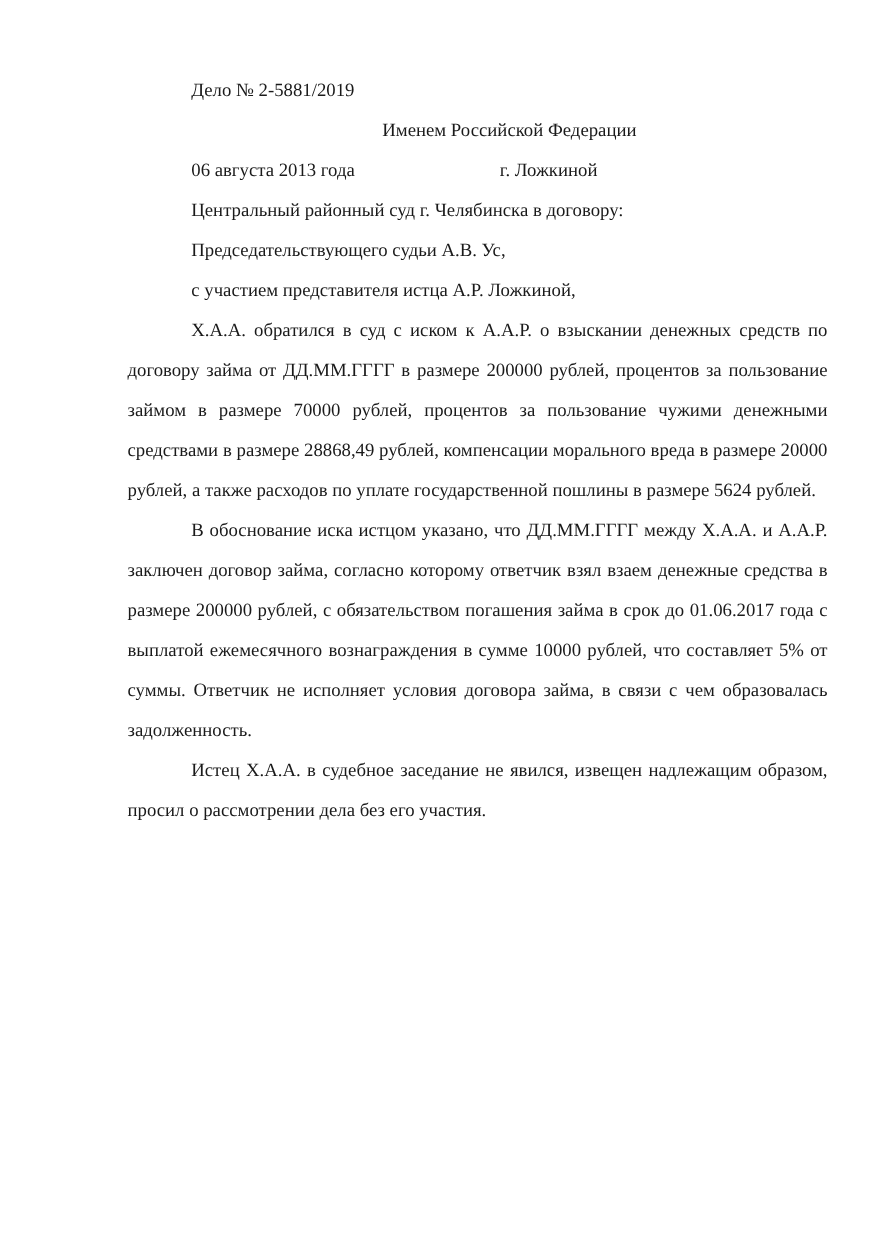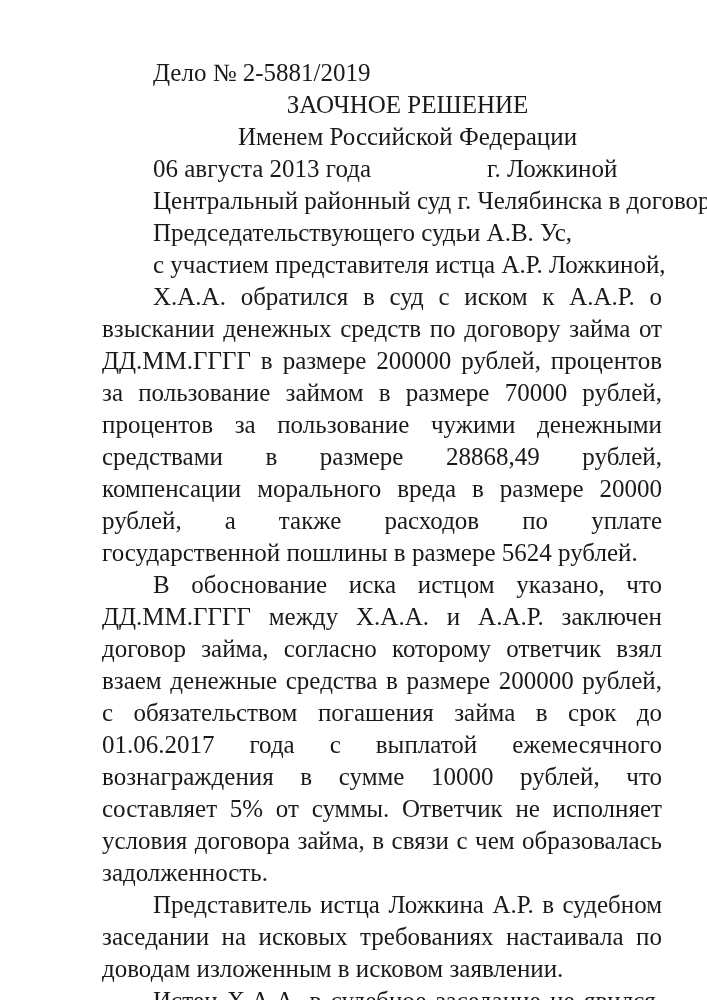--- a/index.html
+++ b/index.html
@@ -8,21 +8,21 @@
     background: #ffffff;
   }
   .page {
     position: relative;
     width: 707px;
     height: 1000px;
     box-sizing: border-box;
     background: #ffffff;
     color: #1a1a1a;
     font-family: "Liberation Serif", "DejaVu Serif", serif;
-    font-size: 25px;
+    font-size: 15px;
     line-height: 32px;
     padding: 57px 45px 0 102px;
     overflow: hidden;
   }
   .line {
     text-indent: 51px;
     white-space: nowrap;
   }
   .center {
     text-align: center;
@@ -35,23 +35,21 @@
   .date-gap {
     display: inline-block;
     width: 116px;
   }
 </style>
 </head>
 <body>
 
 <div class="page">
   <div class="line">Дело № 2-5881/2019</div>
-  <div class="center">ЗАОЧНОЕ РЕШЕНИЕ</div>
   <div class="center">Именем Российской Федерации</div>
   <div class="line"><span>06 августа 2013 года</span><span class="date-gap"></span><span>г. Ложкиной</span></div>
   <div class="line">Центральный районный суд г. Челябинска в договору:</div>
   <div class="line">Председательствующего судьи А.В. Ус,</div>
   <div class="line">с участием представителя истца А.Р. Ложкиной,</div>
   <div class="para">Х.А.А. обратился в суд с иском к А.А.Р. о взыскании денежных средств по договору займа от ДД.ММ.ГГГГ в размере 200000 рублей, процентов за пользование займом в размере 70000 рублей, процентов за пользование чужими денежными средствами в размере 28868,49 рублей, компенсации морального вреда в размере 20000 рублей, а также расходов по уплате государственной пошлины в размере 5624 рублей.</div>
   <div class="para">В обоснование иска истцом указано, что ДД.ММ.ГГГГ между Х.А.А. и А.А.Р. заключен договор займа, согласно которому ответчик взял взаем денежные средства в размере 200000 рублей, с обязательством погашения займа в срок до 01.06.2017 года с выплатой ежемесячного вознаграждения в сумме 10000 рублей, что составляет 5% от суммы. Ответчик не исполняет условия договора займа, в связи с чем образовалась задолженность.</div>
-  <div class="para">Представитель истца Ложкина А.Р. в судебном заседании на исковых требованиях настаивала по доводам изложенным в исковом заявлении.</div>
   <div class="para">Истец Х.А.А. в судебное заседание не явился, извещен надлежащим образом, просил о рассмотрении дела без его участия.</div>
 </div>
 
 </body></html>

